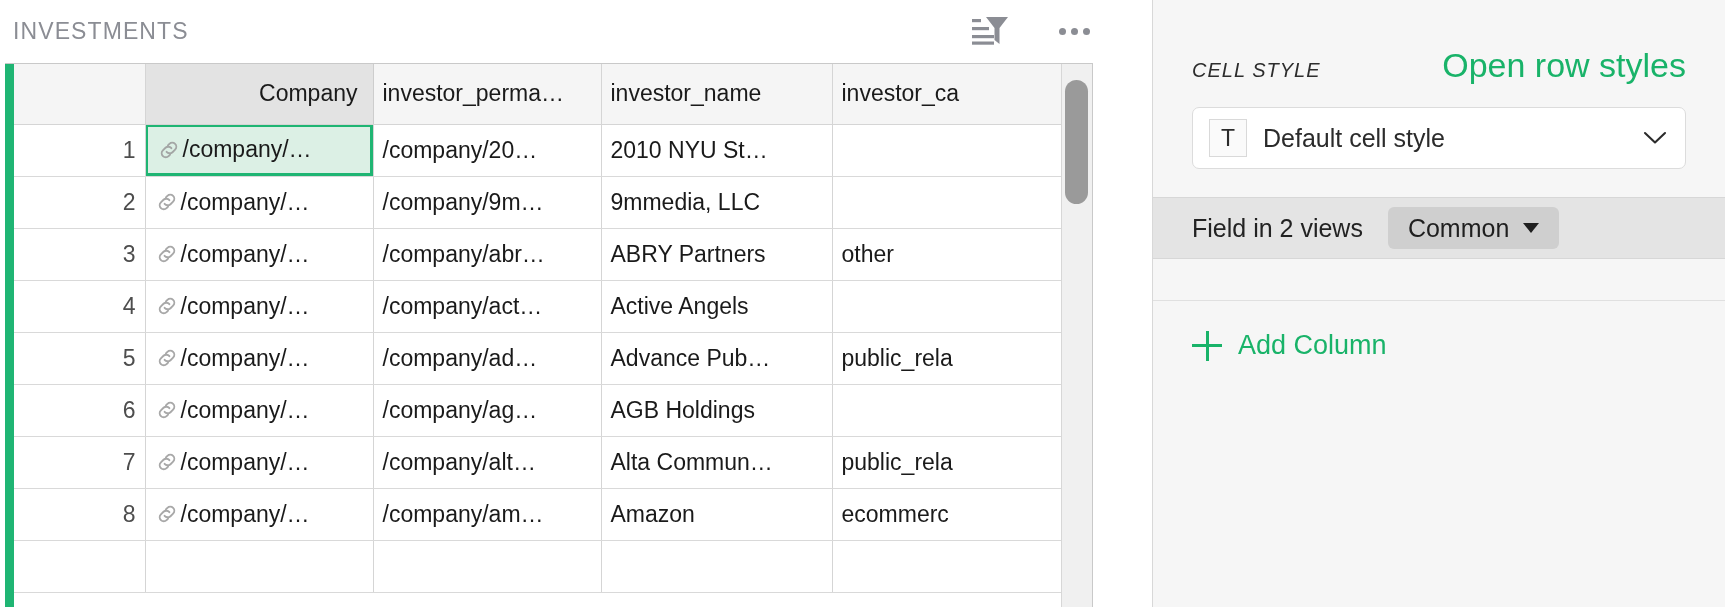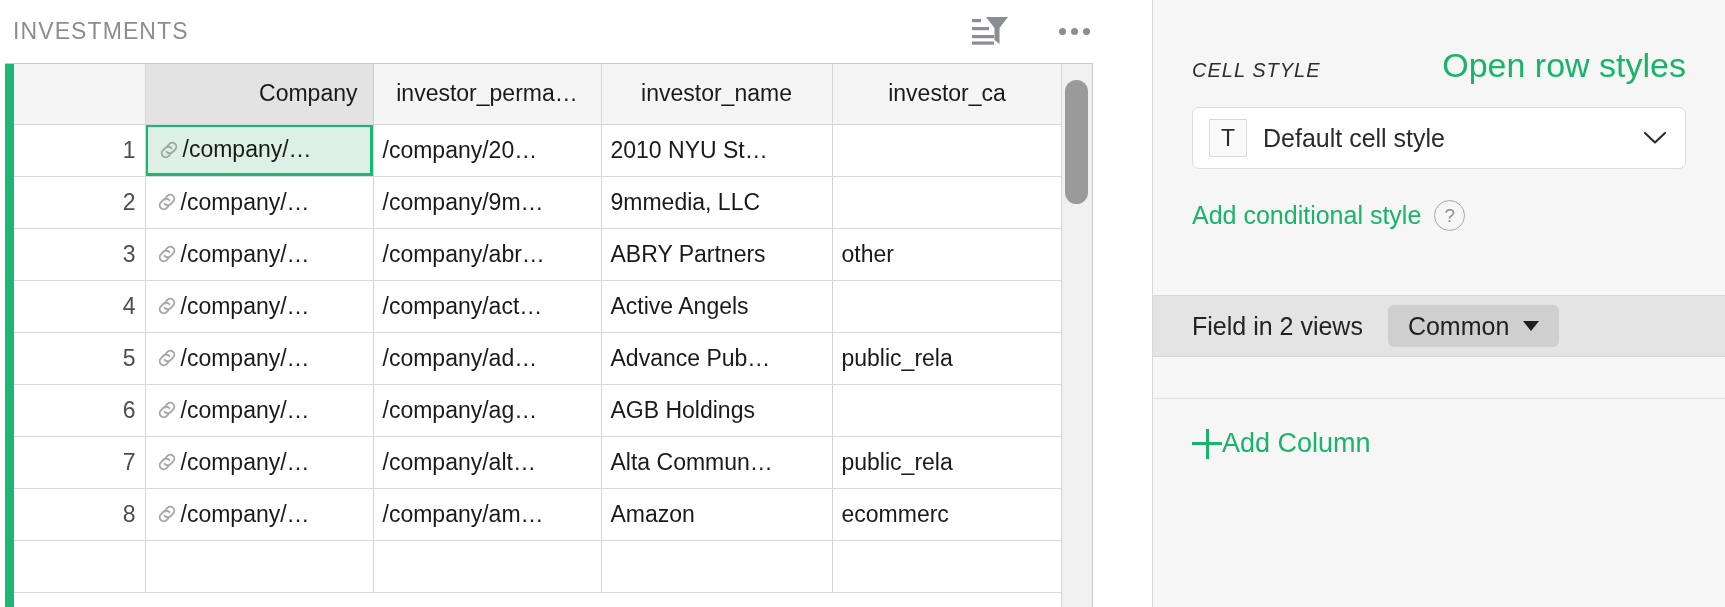--- a/index.html
+++ b/index.html
@@ -114,21 +114,21 @@
   table.grid col.c-cat   { width: 230px; }
 
   table.grid thead th {
     height: 60px;
     background: #f5f5f5;
     border-right: 1px solid #d5d5d5;
     border-bottom: 1px solid #d5d5d5;
     font-weight: 400;
     font-size: 23px;
     color: #1a1a1a;
-    text-align: center;
+    text-align: left;
     padding: 0 9px;
     white-space: nowrap;
     overflow: hidden;
     vertical-align: middle;
   }
   table.grid thead th.th-num {
     background: #f5f5f5;
     border-right: 1px solid #d5d5d5;
   }
   table.grid thead th.th-selected {
@@ -337,21 +337,21 @@
   .refcols {
     padding: 0 39px;
   }
   .refcols .sec-label {
     display: block;
     padding-top: 38px;
   }
   .add-col {
     display: flex;
     align-items: center;
-    gap: 0;
+    gap: 16px;
     padding-top: 29px;
     cursor: pointer;
   }
   .plus {
     position: relative;
     width: 30px; height: 30px;
     flex: 0 0 auto;
   }
   .plus:before, .plus:after {
     content: "";
@@ -578,24 +578,20 @@
       </div>
 
       <div class="style-select">
         <span class="t-box">T</span>
         <span class="sel-text">Default cell style</span>
         <svg class="chev" viewBox="0 0 24 14" fill="none" stroke="#2b2b2b" stroke-width="2.1" stroke-linecap="round" stroke-linejoin="round">
             <path d="M2 2 L12 11.5 L22 2"></path>
           </svg>
       </div>
 
-      <div class="cond-row">
-        <span class="link-green">Add conditional style</span>
-        <span class="help-circle">?</span>
-      </div>
     </div>
 
     <div class="views-band">
       <span class="views-label">Field in 2 views</span>
       <span class="chip">
         <span>Common</span>
         <span class="caret-down"></span>
       </span>
     </div>
 

